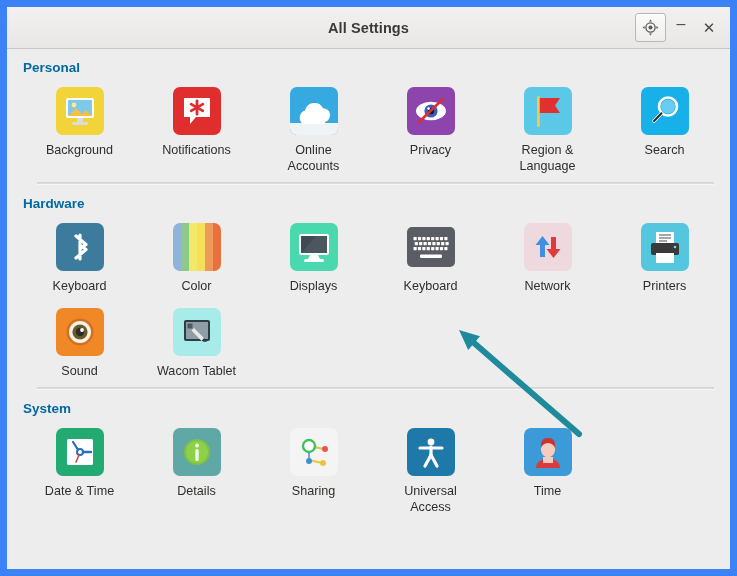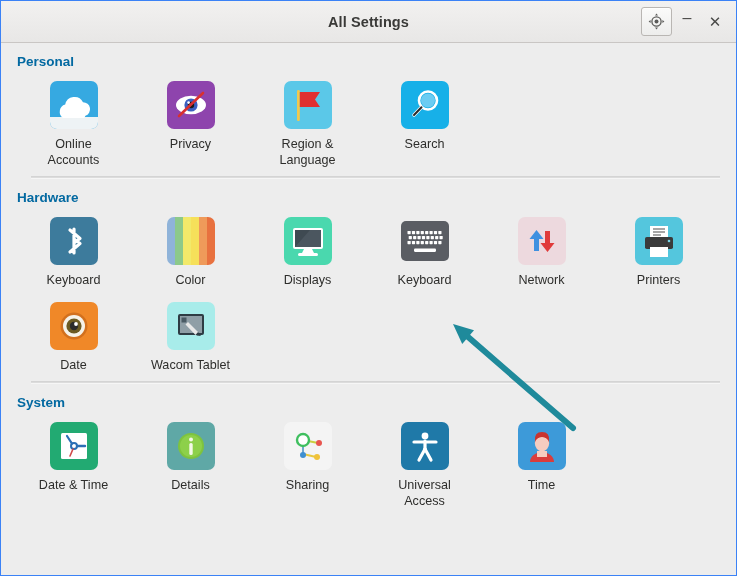--- a/index.html
+++ b/index.html
@@ -14,21 +14,21 @@
     background: #ededed;
     -webkit-font-smoothing: antialiased;
   }
 
   #window {
     position: relative;
     width: 737px;
     height: 576px;
     background: #eeeeee;
     box-sizing: border-box;
-    border: 1px solid #3b82f6;
+    border: 7px solid #3b82f6;
     overflow: hidden;
   }
 
   
   #titlebar {
     position: relative;
     height: 41px;
     background: linear-gradient(to bottom, #f2f1f0 0%, #e8e7e6 100%);
     border-bottom: 1px solid #c9c6c4;
     display: flex;
@@ -179,20 +179,44 @@
         <span class="tb-close">✕</span>
       </div>
     </div>
   </div>
 
   <div id="content">
     <div id="sections-root">
         <div class="section">
           <div class="section-header">Personal</div>
           <div class="grid">
+            <div class="tile">
+              <div class="tile-icon"><svg width="48" height="48" viewBox="0 0 48 48">
+                  <rect x="0" y="0" width="48" height="48" rx="7" ry="7" fill="#f0d43a"></rect>
+                  <rect x="10" y="11" width="28" height="20" rx="2" fill="#ffffff"></rect>
+         <rect x="12" y="13" width="24" height="16" fill="#7ec8e8"></rect>
+         <circle cx="18" cy="18" r="2.4" fill="#ffe98a"></circle>
+         <path d="M12 29 L20 21 L26 27 L30 23 L36 29 Z" fill="#f3c14a"></path>
+         <rect x="21" y="31" width="6" height="5" fill="#dcdcdc"></rect>
+         <rect x="16" y="35" width="16" height="3" rx="1.4" fill="#dcdcdc"></rect>
+                </svg></div>
+              <div class="tile-label">Background</div>
+            </div>
+            <div class="tile">
+              <div class="tile-icon"><svg width="48" height="48" viewBox="0 0 48 48">
+                  <rect x="0" y="0" width="48" height="48" rx="7" ry="7" fill="#e02d2d"></rect>
+                  <path d="M11 11 H37 V30 H23 L17 37 V30 H11 Z" fill="#ffffff"></path>
+         <g fill="#e02d2d" transform="translate(24,20.5)">
+           <rect x="-1.4" y="-8" width="2.8" height="16" rx="1.2"></rect>
+           <rect x="-1.4" y="-8" width="2.8" height="16" rx="1.2" transform="rotate(60)"></rect>
+           <rect x="-1.4" y="-8" width="2.8" height="16" rx="1.2" transform="rotate(120)"></rect>
+         </g>
+                </svg></div>
+              <div class="tile-label">Notifications</div>
+            </div>
             <div class="tile">
               <div class="tile-icon"><svg width="48" height="48" viewBox="0 0 48 48">
                   <path d="M0 7 a7 7 0 0 1 7-7 h34 a7 7 0 0 1 7 7 v34 a7 7 0 0 1 -7 7 h-34 a7 7 0 0 1 -7 -7 Z" fill="#36a9e1"></path>
          <path d="M0 36 h48 v5 a7 7 0 0 1 -7 7 h-34 a7 7 0 0 1 -7 -7 Z" fill="#eef3f5"></path>
          <path d="M13 37 a7.5 7.5 0 0 1 2.2 -13.4 a9.5 9.5 0 0 1 17.8 -2.4 a7 7 0 0 1 2.4 13.6 a7 7 0 0 1 -1.4 2.2 Z" fill="#ffffff"></path>
                 </svg></div>
               <div class="tile-label">Online<br>Accounts</div>
             </div>
             <div class="tile">
               <div class="tile-icon"><svg width="48" height="48" viewBox="0 0 48 48">
@@ -321,21 +345,21 @@
             </div>
             <div class="tile">
               <div class="tile-icon"><svg width="48" height="48" viewBox="0 0 48 48">
                   <rect x="0" y="0" width="48" height="48" rx="7" ry="7" fill="#f08828"></rect>
                   <circle cx="24" cy="24" r="13.5" fill="#d2701d"></circle>
          <circle cx="24" cy="24" r="11" fill="#f6f2e8"></circle>
          <circle cx="24" cy="24" r="7.6" fill="#6b5a22"></circle>
          <circle cx="24" cy="24" r="4.2" fill="#2b2b2b"></circle>
          <circle cx="26" cy="22" r="1.9" fill="#ffffff"></circle>
                 </svg></div>
-              <div class="tile-label">Date</div>
+              <div class="tile-label">Sound</div>
             </div>
             <div class="tile">
               <div class="tile-icon"><svg width="48" height="48" viewBox="0 0 48 48">
                   <rect x="0" y="0" width="48" height="48" rx="7" ry="7" fill="#a8ecea"></rect>
                   <rect x="11" y="12" width="26" height="21" rx="2" fill="#2e3c44"></rect>
          <rect x="13" y="14" width="22" height="17" fill="#8f9ea6"></rect>
          <rect x="14.5" y="15.5" width="5" height="5" fill="#4a5a64"></rect>
          <path d="M31 30 L21 20 l-2.5 2.5 L28.5 33 Z" fill="#e8e8e8"></path>
          <path d="M31 30 L34 34 L29.5 33.5 Z" fill="#2e3c44"></path>
                 </svg></div>

